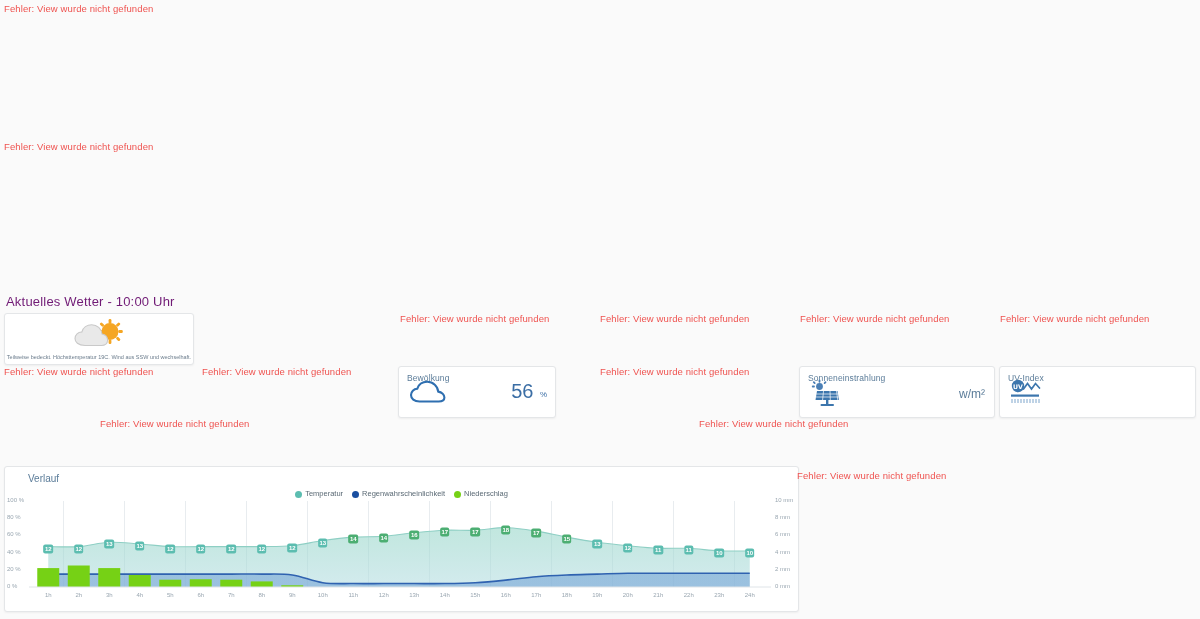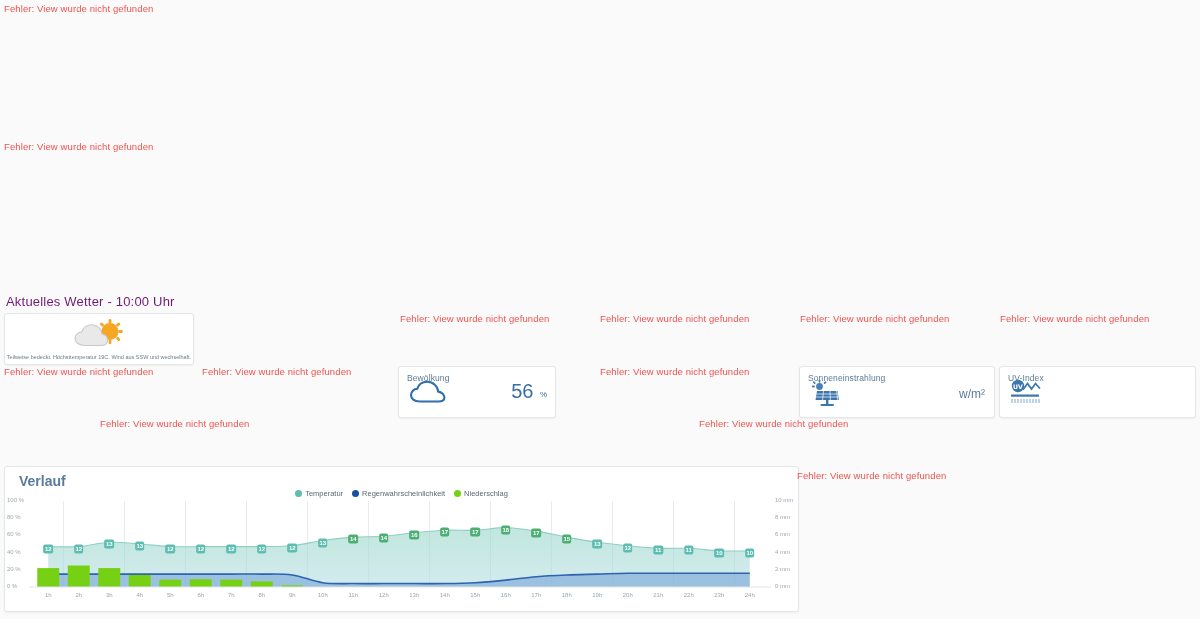--- a/index.html
+++ b/index.html
@@ -90,29 +90,29 @@
   .chart-card {
     position: absolute;
     left: 4px; top: 466px;
     width: 795px; height: 146px;
     background: #fff;
     border: 1px solid #e4e6e8;
     border-radius: 3px;
     box-shadow: 0 1px 2px rgba(0,0,0,0.05);
   }
   .chart-title {
-    position: absolute; left: 14px; top: 6px;
-    font-size: 14px; color: #5b7c99; font-weight: bold;
+    position: absolute; left: 23px; top: 6px;
+    font-size: 10px; color: #5b7c99;
   }
   .legend {
     position: absolute; top: 22px; left: 0; width: 100%;
     display: flex; justify-content: center; gap: 9px;
     font-size: 7.5px; color: #5b6a75;
   }
-  .legend-item { display: flex; align-items: center; gap: 3px; white-space: nowrap; }
+  .legend-item { display: flex; align-items: flex-end; gap: 3px; white-space: nowrap; }
   .dot { width: 7px; height: 7px; border-radius: 50%; display: inline-block; }
 
   .plot-wrap { position: absolute; left: 0; top: 30px; width: 795px; height: 112px; }
   .axis-lbl {
     position: absolute; font-size: 6px; color: #9aa7b1; white-space: nowrap;
   }
   .tmp-badge {
     position: absolute;
     transform: translate(-50%,-50%);
     background: #5cbdb0;

